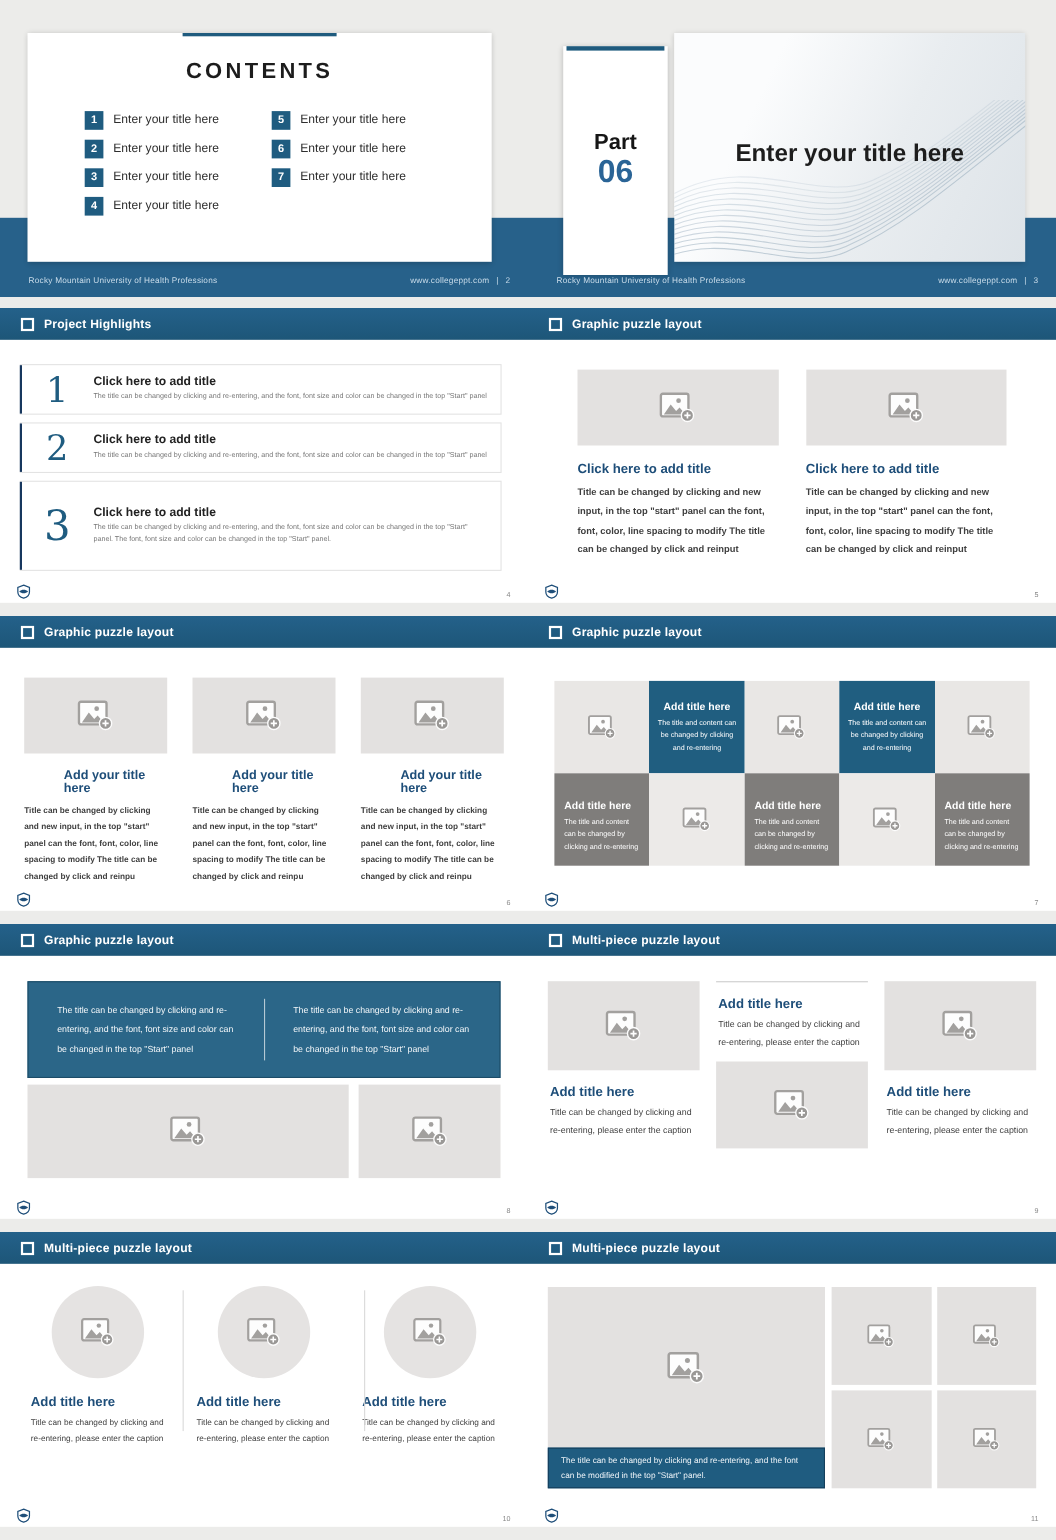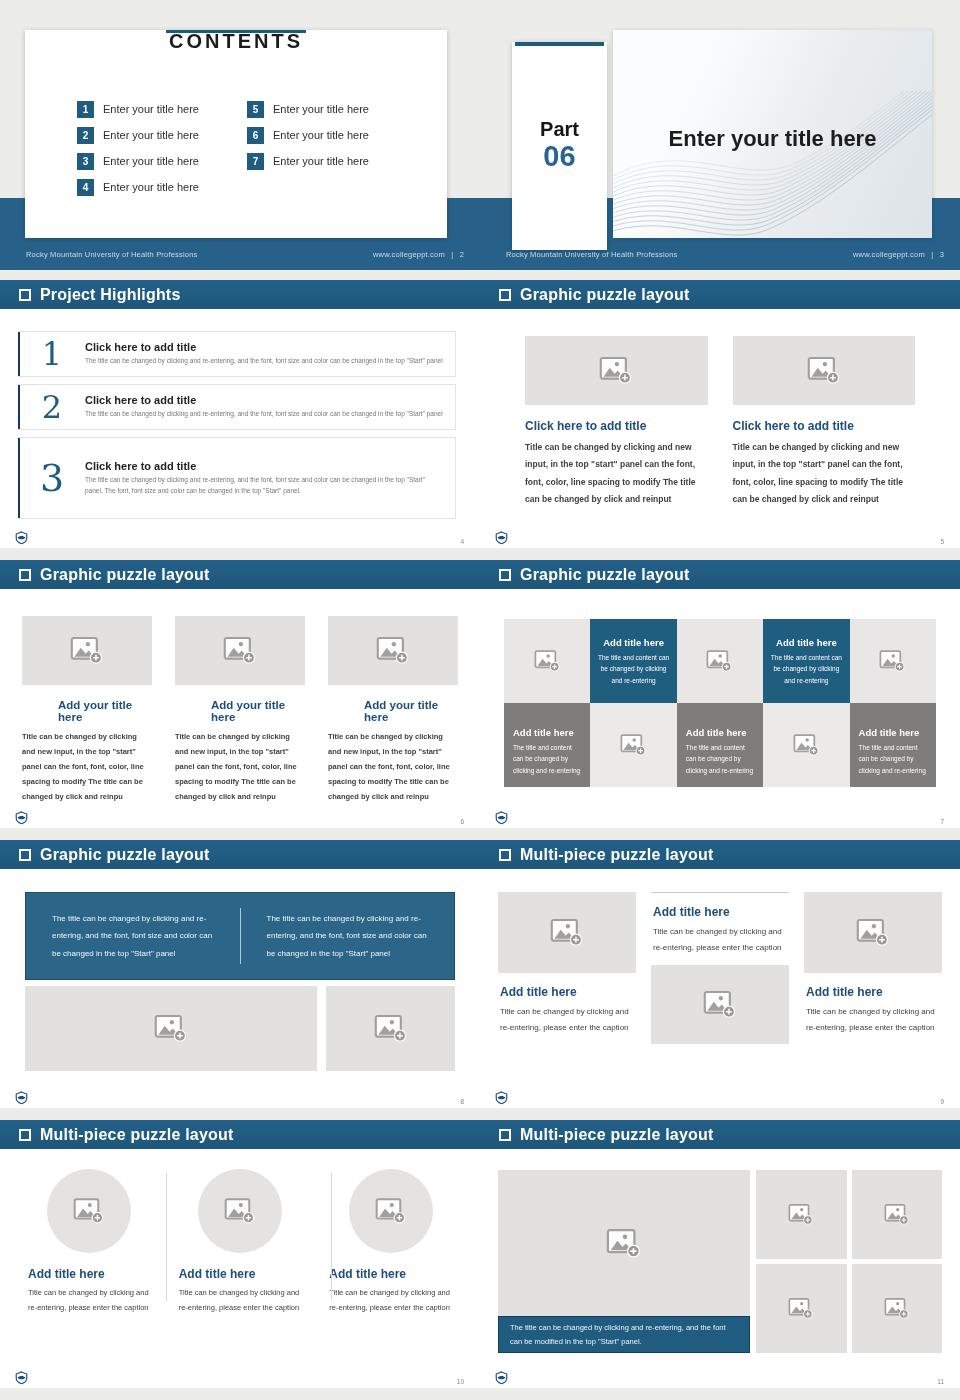--- a/index.html
+++ b/index.html
@@ -7,41 +7,41 @@
   .sheet{display:grid;grid-template-columns:480px 480px;grid-auto-rows:280px;}
 
   
   .cover{position:relative;height:280px;overflow:hidden;background:#ececea;}
   .band{position:absolute;left:0;right:0;top:198px;height:72px;background:#27618a;}
   .bandfoot{position:absolute;top:250px;left:26px;right:16px;display:flex;justify-content:space-between;font-size:7.5px;color:#c9dcea;letter-spacing:.2px;}
   .bandfoot .rt span{margin-left:4px;margin-top:20px;}
 
   .card1{position:absolute;left:25px;top:30px;width:422px;height:208px;background:#fff;box-shadow:0 1px 5px rgba(0,0,0,.22);}
   .toprule1{position:absolute;top:0;left:141px;width:140px;height:3px;background:#1f5b7e;}
-  .c-title{margin-top:0;text-align:center;font-size:20px;font-weight:bold;letter-spacing:3px;color:#1c1c1c;}
+  .c-title{margin-top:24px;text-align:center;font-size:20px;font-weight:bold;letter-spacing:3px;color:#1c1c1c;}
   .c-col{position:absolute;top:70px;}
   .c-col.one{left:52px;}
   .c-col.two{left:222px;}
   .c-item{display:flex;align-items:center;height:18px;margin-bottom:8px;}
   .c-num{width:17px;height:17px;background:#1f5c80;color:#fff;font-weight:bold;font-size:10px;display:flex;align-items:center;justify-content:center;flex:none;}
   .c-label{margin-left:9px;font-size:11px;color:#2e2e2e;}
 
   .card2{position:absolute;left:32px;top:42px;width:95px;height:208px;background:#fff;box-shadow:0 1px 5px rgba(0,0,0,.22);display:flex;flex-direction:column;align-items:center;justify-content:center;}
   .toprule2{position:absolute;top:0;left:3px;right:3px;height:4px;background:#1f5b7e;}
   .p-label{font-size:20px;font-weight:bold;color:#161616;line-height:1.1;}
   .p-num{font-size:29px;font-weight:bold;color:#2a6496;line-height:1.15;}
   .main2{position:absolute;left:133px;top:30px;width:319px;height:208px;background:linear-gradient(115deg,#fbfcfd 25%,#e9edf0 60%,#dde3e8);box-shadow:0 1px 5px rgba(0,0,0,.18);overflow:hidden;}
   .m-title{position:absolute;left:0;right:0;top:96px;text-align:center;font-size:22px;font-weight:bold;color:#1d1d1d;}
   .waves{position:absolute;right:-12px;bottom:-8px;width:345px;height:155px;}
 
   
   .tile{position:relative;height:280px;background:#ececea;}
   .shead{height:29px;background:linear-gradient(#24618a,#1d5678);display:flex;align-items:center;padding-left:19px;box-sizing:border-box;}
   .hicon{width:8px;height:8px;border:2px solid #fff;margin-right:9px;flex:none;}
-  .htitle{color:#fff;font-weight:bold;font-size:16px;letter-spacing:.2px;}
+  .htitle{color:#fff;font-weight:bold;font-size:11px;letter-spacing:.2px;}
   .sbody{position:relative;height:239px;background:#fff;overflow:hidden;}
   .sfoot{position:absolute;left:15px;right:16px;bottom:3px;display:flex;justify-content:space-between;align-items:flex-end;}
   .logo{width:13px;height:14px;}
   .pageno{font-size:6.5px;color:#8a8a8a;}
 
   .ph{background:#e3e1e0;display:flex;align-items:center;justify-content:center;}
   .ph svg{width:34px;height:29px;}
 
   
   .hl-wrap{padding:22px 24px 0 18px;}

